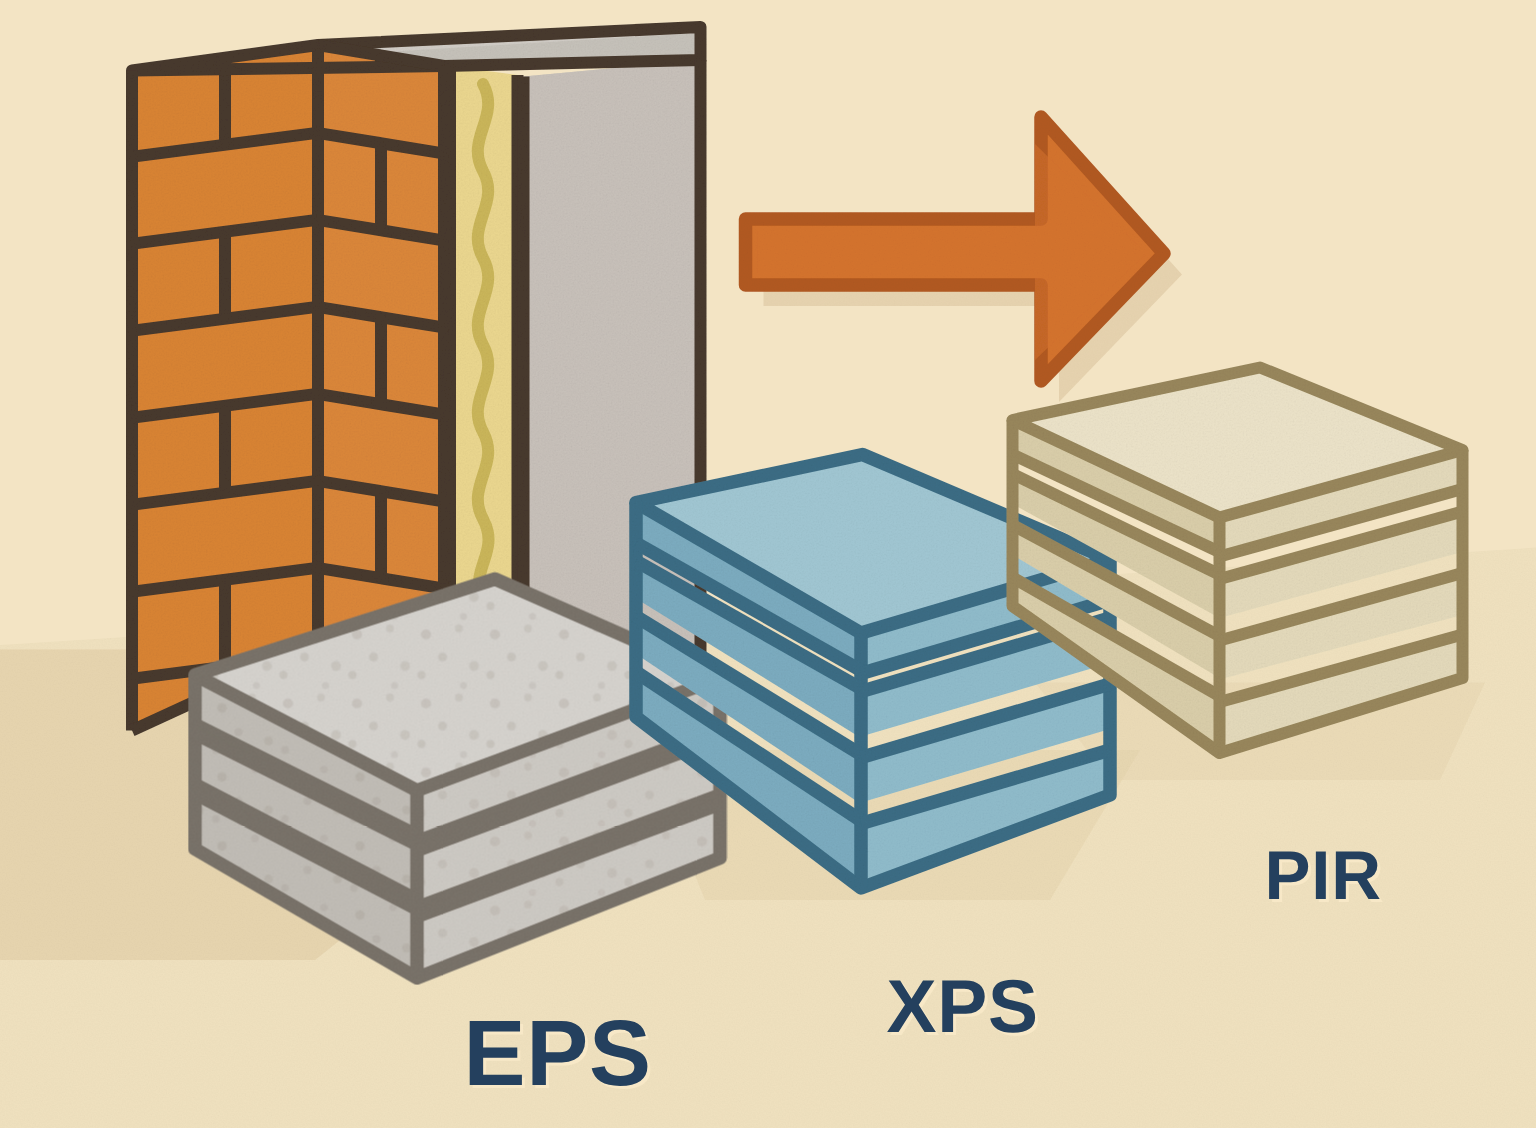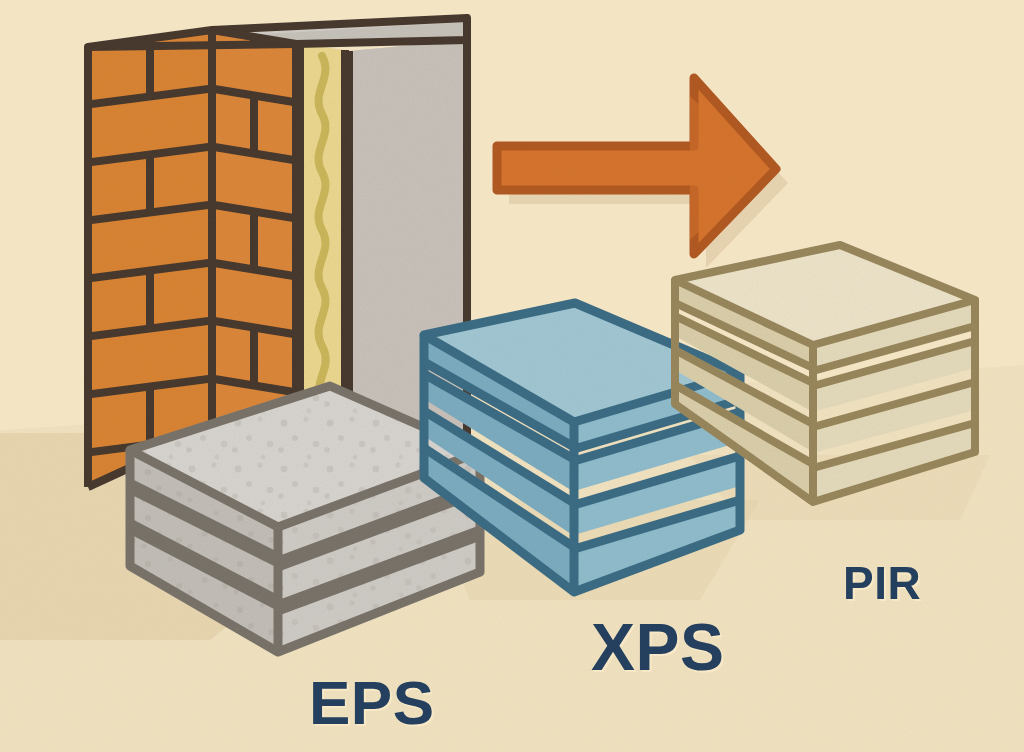--- a/index.html
+++ b/index.html
@@ -14,21 +14,21 @@
     position:absolute;
     font-weight:bold;
     color:#24405E;
     letter-spacing:0.5px;
     line-height:1;
     text-shadow:2px 2px 0 rgba(248,233,200,.85);
     white-space:nowrap;
     user-select:none;
   }
   #lbl-eps{left:309px;top:672px;font-size:62px;}
-  #lbl-xps{left:591px;top:614px;font-size:66px;}
+  #lbl-xps{left:591px;top:646px;font-size:50px;}
   #lbl-pir{left:843px;top:560px;font-size:46px;}
 </style>
 </head>
 <body>
 
 <div id="stage" style="background: rgb(248, 233, 200);">
 
   <svg id="art" viewBox="0 0 1024 752" xmlns="http://www.w3.org/2000/svg">
 
     <defs>

